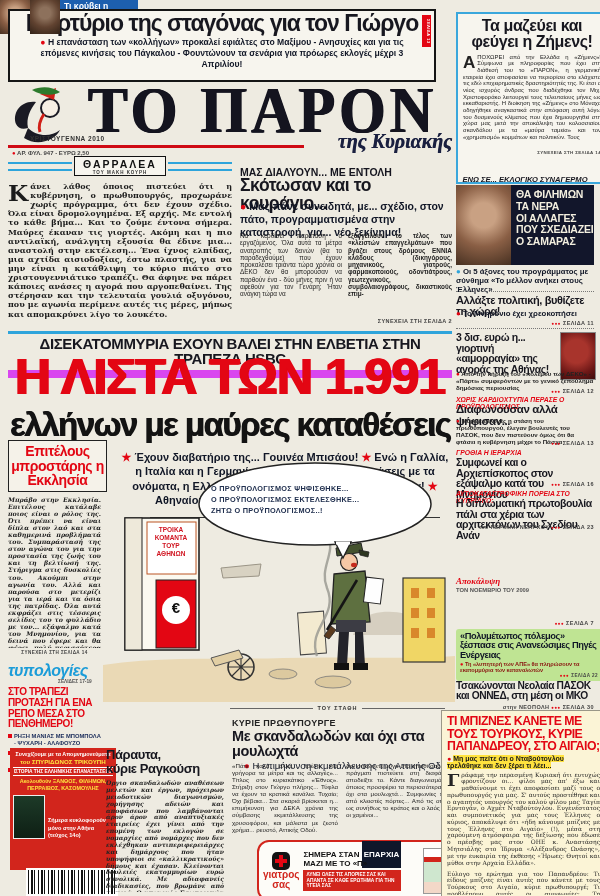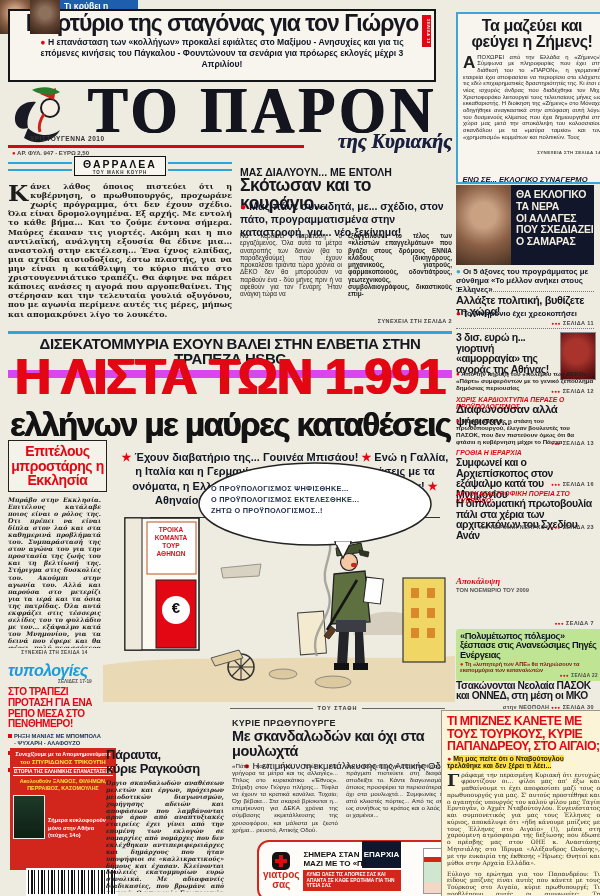--- a/index.html
+++ b/index.html
@@ -266,21 +266,21 @@
     <div class="c hl" style="font-size:16px">Τα μαζεύει και φεύγει η Ζήμενς!</div>
     <p class="j drop" style="margin:3px 0 0;font-size:5.9px;line-height:1.13;height:96px;color:#222;overflow:hidden">ΑΠΟΧΩΡΕΙ από την Ελλάδα η «Ζήμενς»! Σύμφωνα με πληροφορίες που έχει στη διάθεσή του το «ΠΑΡΟΝ», η γερμανική εταιρεία έχει αποφασίσει να περιορίσει στο ελάχιστο τις εδώ επιχειρηματικές δραστηριότητές της. Κι έτσι ο νέος ισχυρός άνδρας που διαδέχθηκε τον Μιχ. Χριστοφοράκο λειτουργεί τους τελευταίους μήνες ως εκκαθαριστής. Η διοίκηση της «Ζήμενς» στο Μόναχο οδηγήθηκε αναγκαστικά στην απόφαση αυτή λόγω του δυσμενούς κλίματος που έχει δημιουργηθεί στη χώρα μας μετά την αποκάλυψη του κολοσσιαίου σκανδάλου με τα «μαύρα ταμεία» και τον «χρηματισμό» κομμάτων και πολιτικών. Τους</p>
     <div class="pageref r" style="font-size:4.4px">ΣΥΝΕΧΕΙΑ ΣΤΗ ΣΕΛΙΔΑ 14</div>
   </div>
 
   <div class="abs c" style="left:456px;top:175px;width:138px;font-size:7.6px;font-weight:800;font-style:italic;color:#17171f">ΕΝΩ ΣΕ... ΕΚΛΟΓΙΚΟ ΣΥΝΑΓΕΡΜΟ ΕΙΝΑΙ Η ΝΔ</div>
 
   <div class="abs" style="left:456px;top:185px;width:138px;height:80px;display:flex;background:#12162b">
     <div class="photo" style="width:55px;height:80px;flex:none"></div>
     <div style="padding:4px 0 0 5px">
-      <div class="samline">ΘΑ ΕΚΛΟΓΙΚΟ</div>
+      <div class="samline">ΘΑ ΦΙΛΗΜΩΝ</div>
       <div class="samline">ΤΑ ΝΕΡΑ</div>
       <div class="samline">ΟΙ ΑΛΛΑΓΕΣ</div>
       <div class="samline">ΠΟΥ ΣΧΕΔΙΑΖΕΙ</div>
       <div class="samline">Ο ΣΑΜΑΡΑΣ</div>
     </div>
   </div>
   <p class="abs small" style="left:456px;top:268px;width:138px;margin:0;font-size:7.8px;font-weight:700;color:#101626"><span style="color:#2ea4db">●</span> <span>Οι 5 άξονες του προγράμματος με σύνθημα «Το μέλλον ανήκει στους Έλληνες»</span></p>
 
   <div class="abs sb-div" style="left:456px;top:291px;width:138px"></div>
   <div class="abs hl" style="left:456px;top:295px;width:138px;font-size:11px">Αλλάξτε πολιτική, βυθίζετε τη χώρα!</div>

